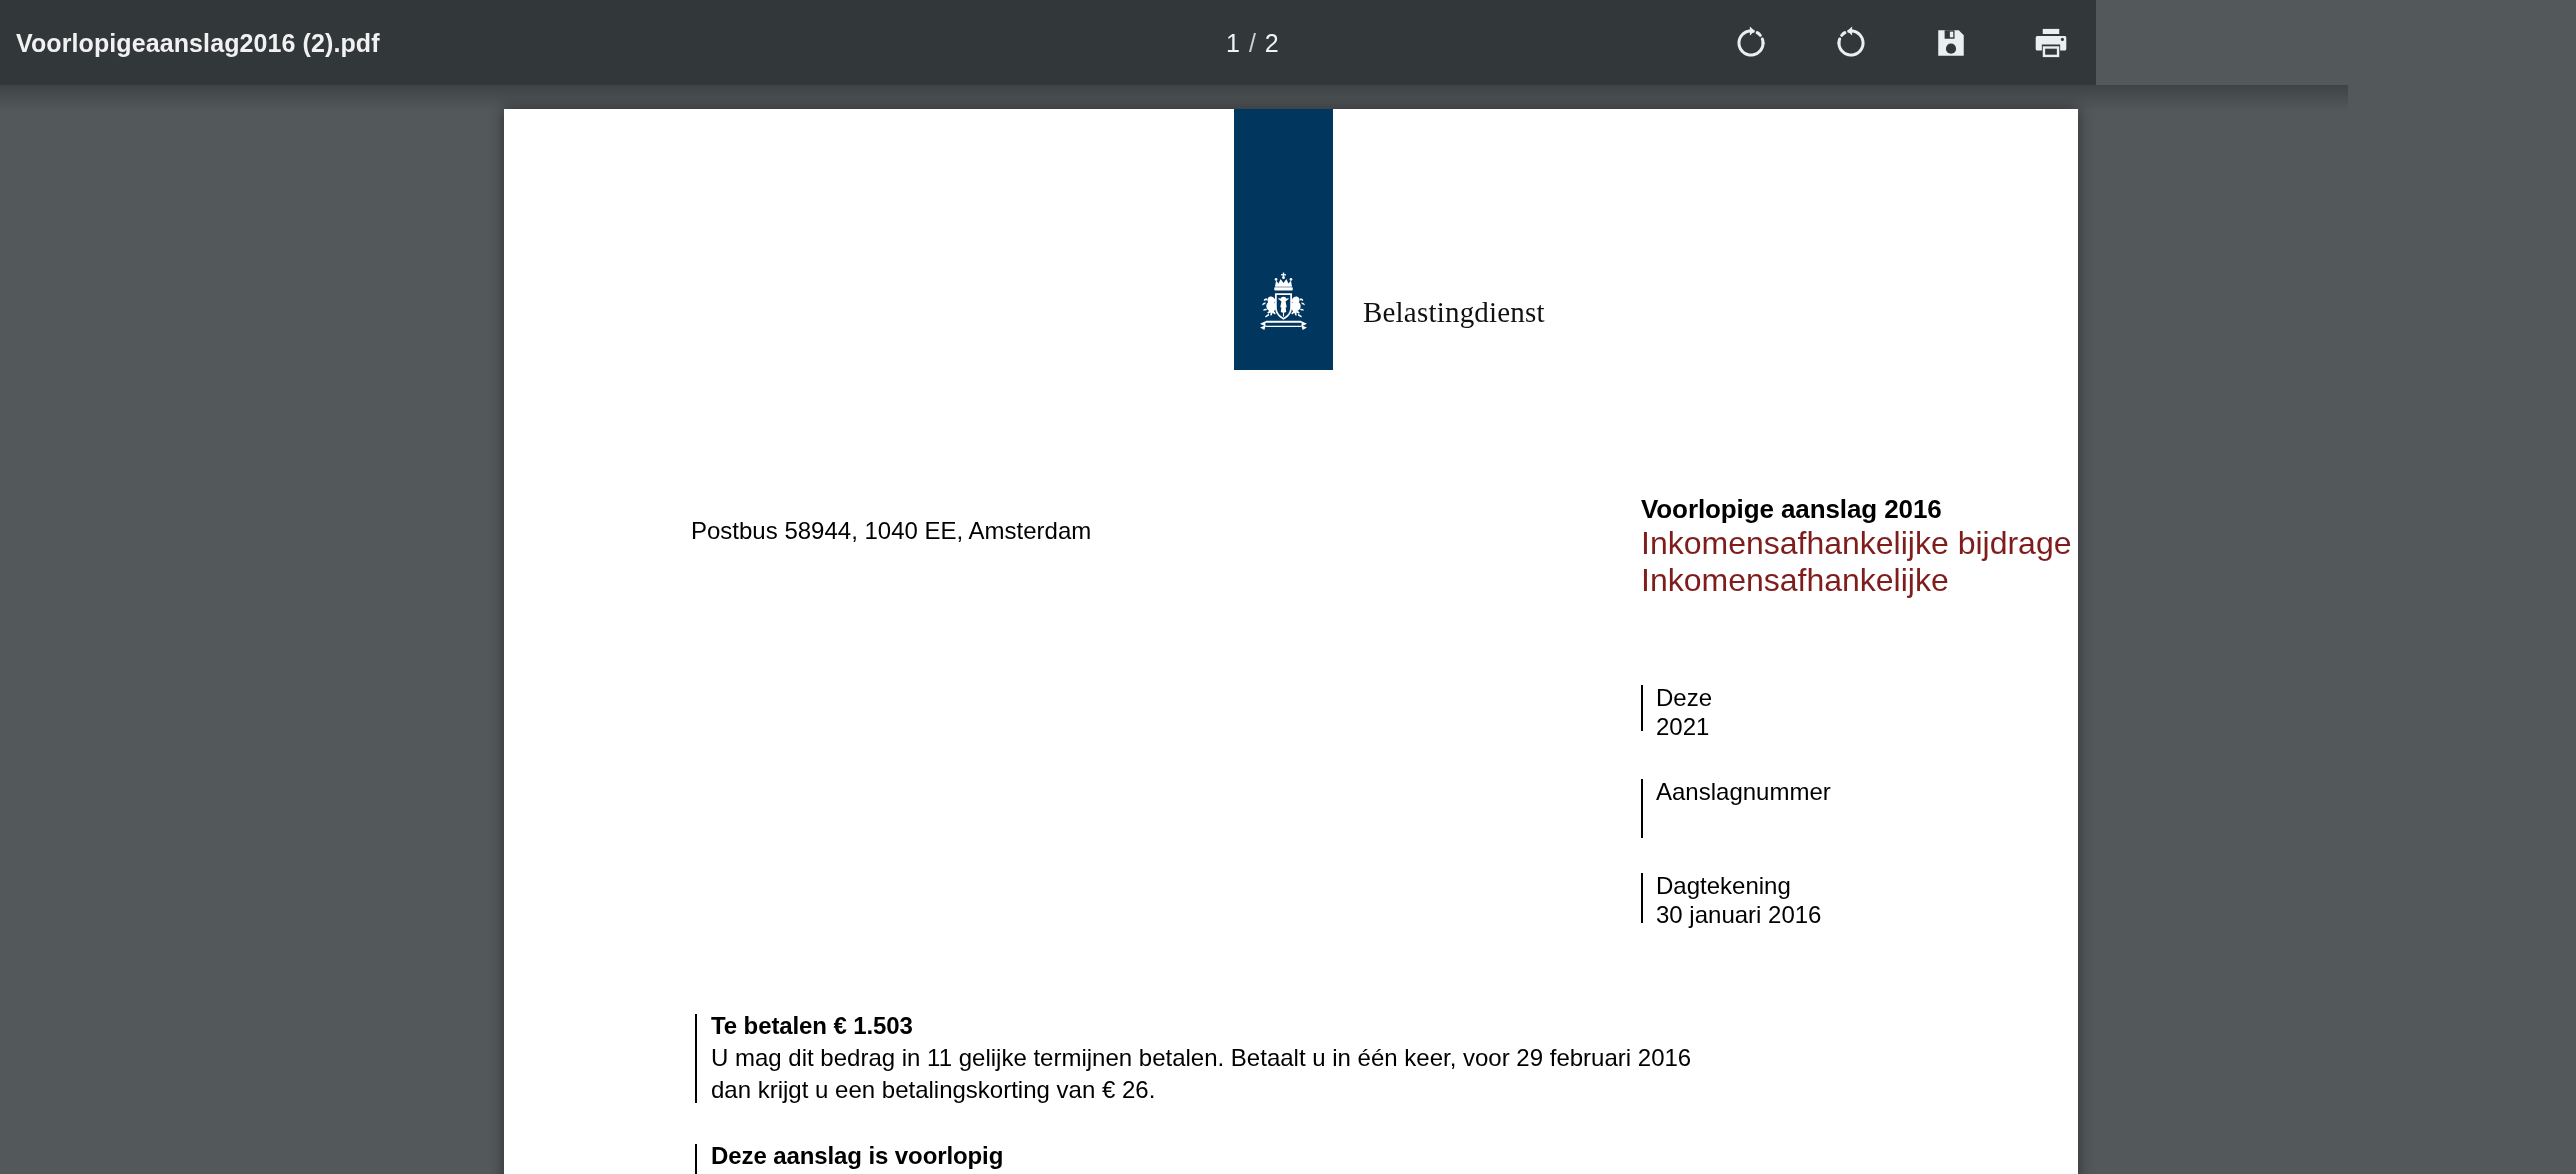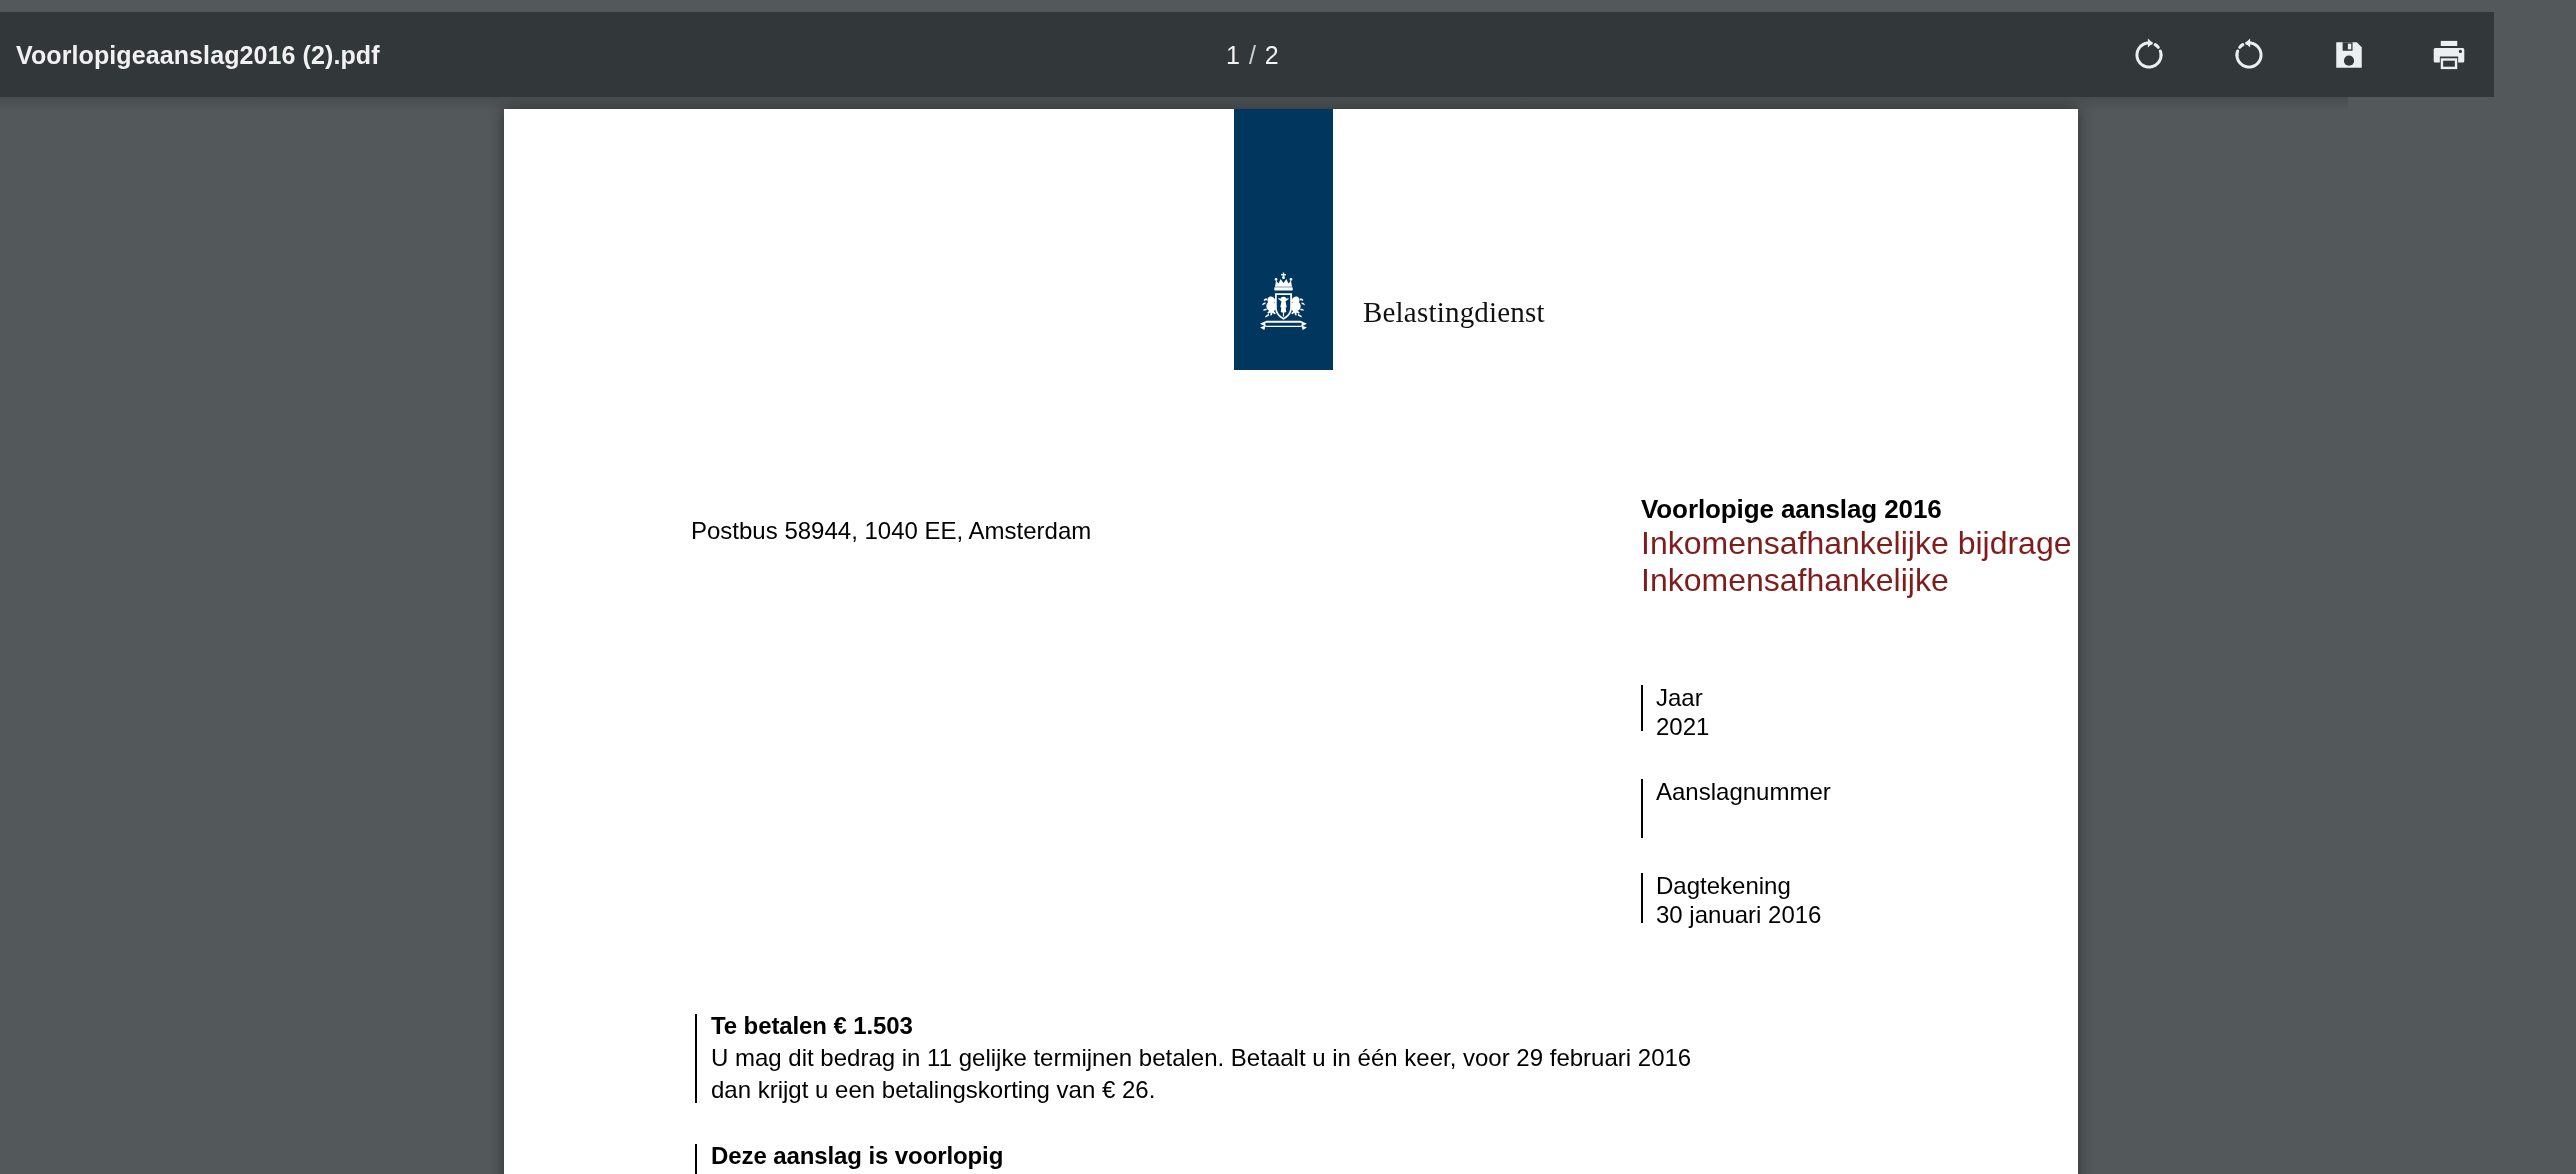--- a/index.html
+++ b/index.html
@@ -8,26 +8,25 @@
     width: 2576px; height: 1175px;
     overflow: hidden;
     background: #53585b;
     font-family: "Liberation Sans", sans-serif;
   }
 
   
   #toolbar {
     position: absolute;
     top: 0; left: 0;
-    width: 2494px; height: 85px;
+    width: 2096px; height: 85px;
     background: #32373a;
     display: flex;
     align-items: center;
     z-index: 10;
-    margin-top: 12px;
   }
   #doc-title {
     position: absolute;
     left: 16px;
     top: 50%;
     transform: translateY(-50%);
     color: #f1f1f1;
     font-size: 25px;
     font-weight: bold;
     letter-spacing: 0.1px;
@@ -343,21 +342,21 @@
     <div id="right-col">
       <div id="doc-heading">Voorlopige aanslag 2016</div>
       <div class="heading-sub">Inkomensafhankelijke bijdrage</div>
       <div class="heading-sub">Inkomensafhankelijke</div>
     </div>
 
     <div id="meta-fields">
 
       <div class="meta-field f-jaar">
         <span class="rule"></span>
-        <div class="meta-label">Jaar</div>
+        <div class="meta-label">Deze</div>
         <div class="meta-value">2021</div>
       </div>
 
       <div class="meta-field f-nummer">
         <span class="rule"></span>
         <div class="meta-label">Aanslagnummer</div>
         <div class="meta-value">&nbsp;</div>
       </div>
 
       <div class="meta-field f-datum">

